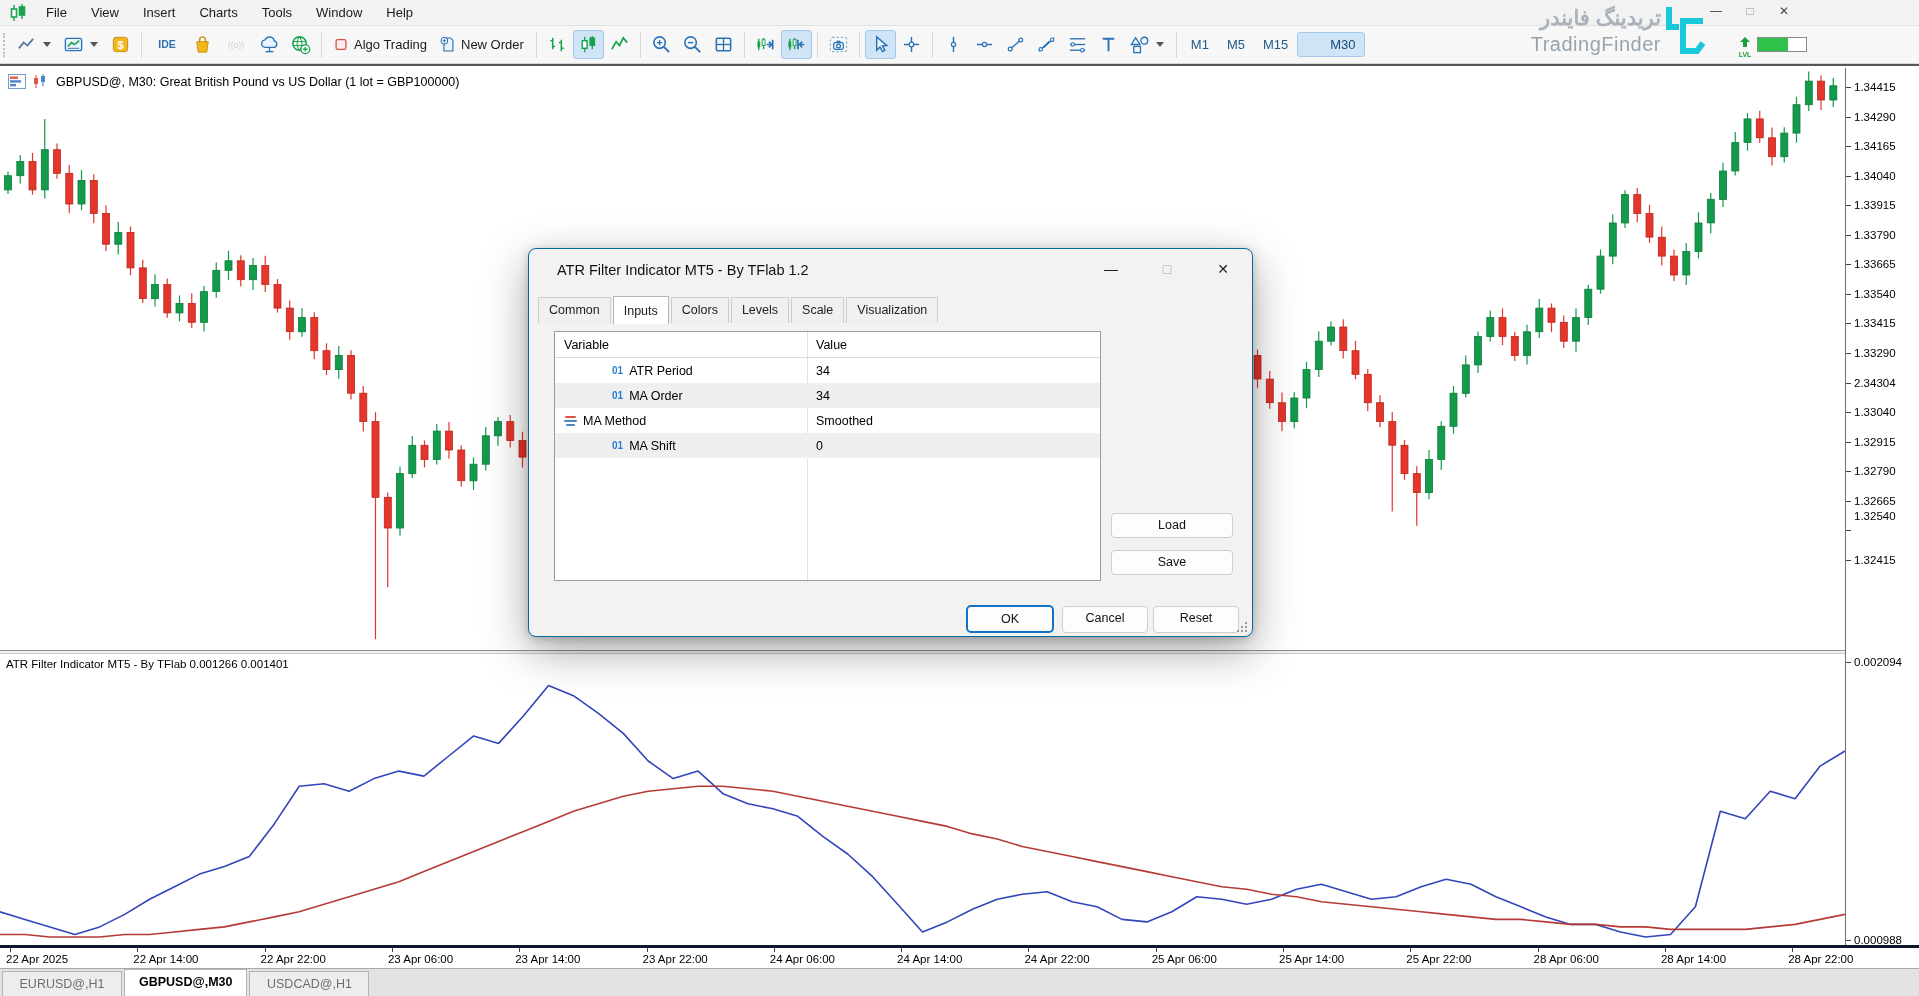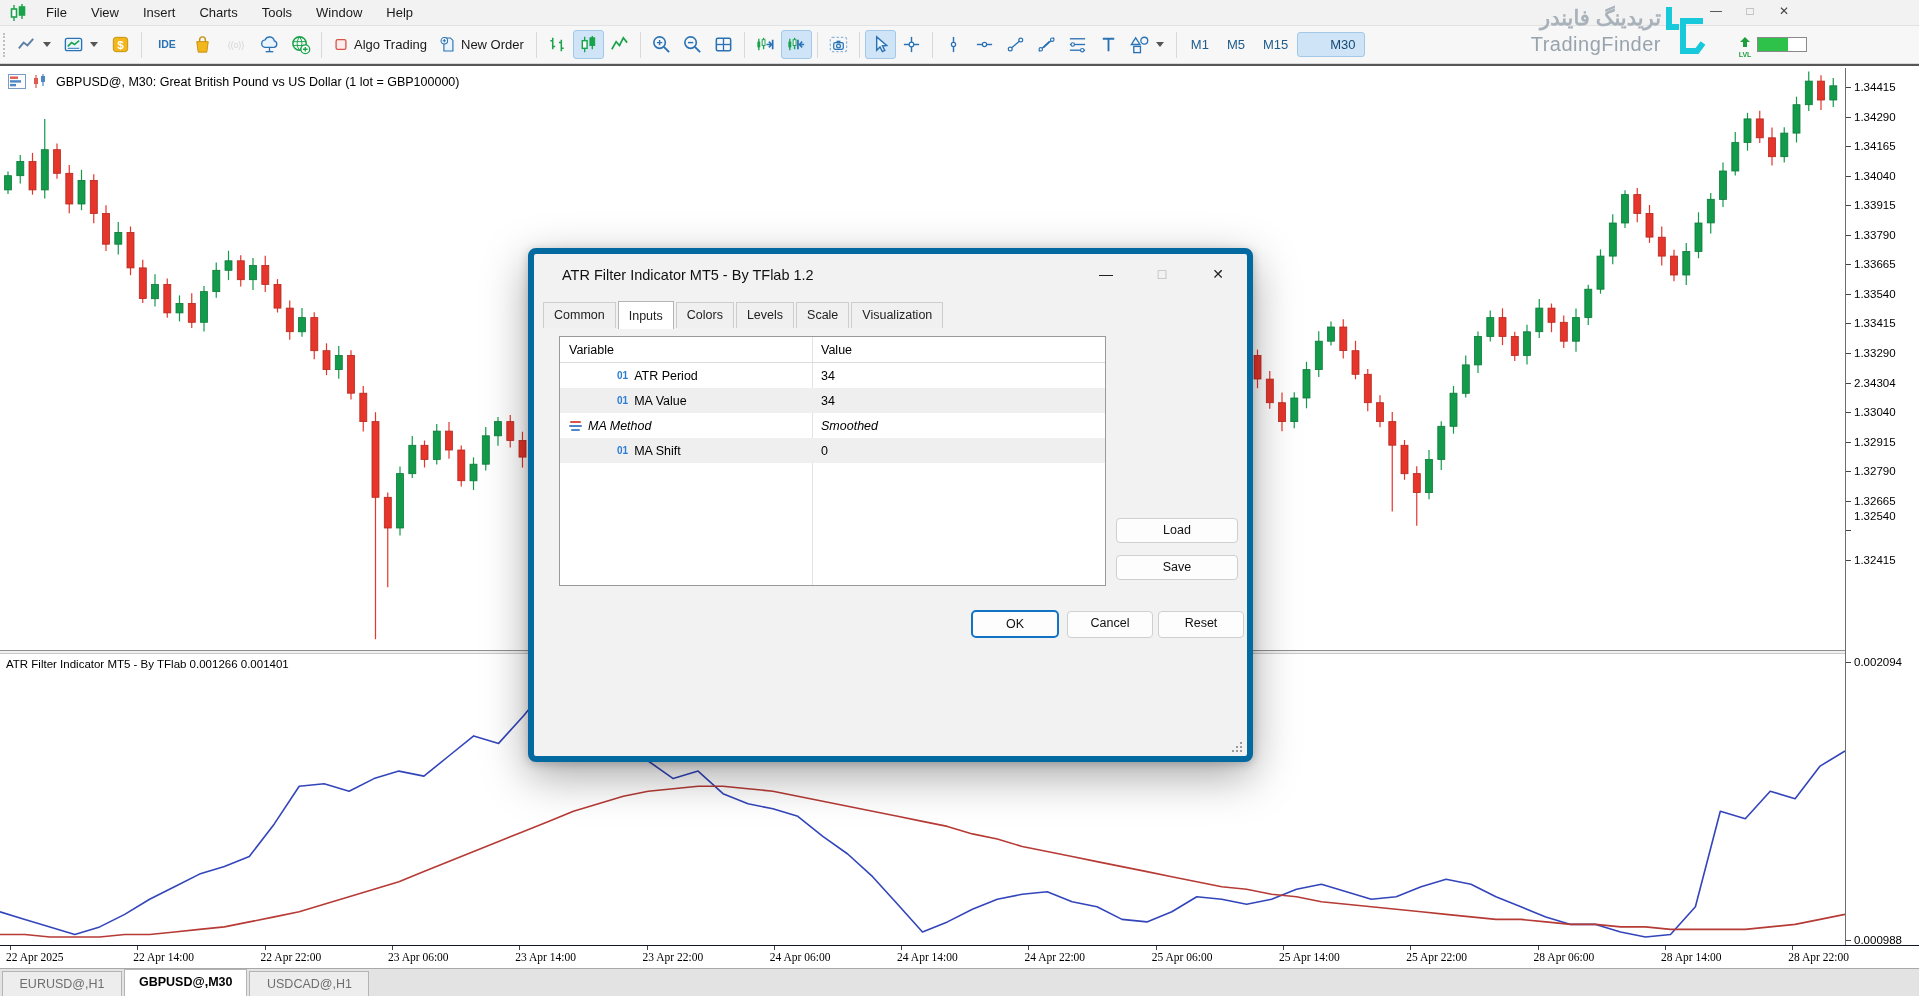--- a/index.html
+++ b/index.html
@@ -41,29 +41,29 @@
   #chart-region { position:absolute; left:0; top:64px; width:1919px; height:932px; background:#fff; border-top:2px solid #565656; }
   #price-svg { position:absolute; left:0; top:2px; width:1845px; height:582px; }
   #chart-title { position:absolute; left:8px; top:8px; display:flex; align-items:center; gap:6px; }
   #chart-title-text { font-size:12.5px; color:#000; }
   #pane-sep { position:absolute; left:0; top:584px; width:1845px; height:4px; background:#f0f0f0; border-top:1px solid #8f8f8f; border-bottom:1px solid #c9c9c9; }
   #ind-svg { position:absolute; left:0; top:588px; width:1845px; height:291px; }
   #ind-label { position:absolute; left:6px; top:592px; font-size:11.5px; color:#000; }
   #scale-col { position:absolute; left:1845px; top:2px; width:74px; height:877px; background:#fff; border-left:1px solid #6e6e6e; }
   .price-label { position:absolute; left:8px; font-size:11.5px; color:#000; transform:translateY(-6px); }
   .scale-tick { position:absolute; left:0; width:5px; height:1px; background:#444; }
-  #time-axis { position:absolute; left:0; top:879px; width:1919px; height:15px; background:#fff; border-top:1px solid #0f172a;font-family:Liberation Serif, serif; }
+  #time-axis { position:absolute; left:0; top:879px; width:1919px; height:15px; background:#fff; border-top:3px solid #0f172a; }
   .time-label { position:absolute; top:5px; font-size:11.5px; color:#000; }
   .time-tick { position:absolute; top:0; width:1px; height:4px; background:#444; }
   #bottom-tabs { position:absolute; left:0; top:902px; width:1919px; height:30px; background:#e3e3e3; border-top:1px solid #a9a9a9; display:flex; align-items:flex-end; }
   .chart-tab { height:27px; margin-top:3px; padding:5px 14px 0 14px; font-size:12.5px; color:#6e6e6e; background:#ededed; border:1px solid #b4b4b4; border-bottom:none; margin-left:2px; min-width:120px; text-align:center; }
   .chart-tab.active { background:#fff; color:#000; font-weight:bold; height:29px; margin-top:1px; }
 
   
-  #dialog { position:absolute; left:528px; top:248px; width:725px; height:514px; background:#f2f2f2; border:6px solid #0369a1; border-radius:8px; box-shadow:0 14px 45px rgba(0,0,0,.35), 0 2px 10px rgba(0,0,0,.2); }
+  #dialog { position:absolute; left:528px; top:248px; width:725px; height:389px; background:#f2f2f2; border:1px solid #0369a1; border-radius:8px; box-shadow:0 14px 45px rgba(0,0,0,.35), 0 2px 10px rgba(0,0,0,.2); }
   #dlg-titlebar { position:absolute; left:0; top:0; width:100%; height:42px; }
   #dlg-title { position:absolute; left:28px; top:13px; font-size:14.5px; color:#111; }
   #dlg-controls { position:absolute; right:14px; top:8px; display:flex; gap:26px; }
   .dlg-ctl { width:30px; height:24px; text-align:center; line-height:24px; font-size:14px; color:#222; border-radius:4px; }
   .dlg-ctl.dim { color:#aaa; }
   #dlg-tabs { position:absolute; left:9px; top:46px; display:flex; align-items:flex-end; }
   .dlg-tab { font-size:12.5px; color:#222; padding:5px 10px 6px 10px; background:#f0f0f0; border:1px solid #cdcdcd; border-bottom:none; margin-right:2px; }
   .dlg-tab.active { background:#fff; position:relative; top:1px; padding-top:7px; border-color:#b5b5b5; }
   #dlg-table { position:absolute; left:25px; top:82px; width:547px; height:250px; background:#fff; border:1px solid #9a9a9a; }
   #dlg-col-divider { position:absolute; left:252px; top:0; width:1px; height:100%; background:#e3e3e3; }
@@ -852,25 +852,25 @@
           <div class="t-row" style="top: 26px;">
             <div class="t-cell-var">
               <span class="icon-int">01</span>
               <span>ATR Period</span>
             </div>
 <div class="t-cell-val">34</div>
           </div>
           <div class="t-row alt" style="top: 51px;">
             <div class="t-cell-var">
               <span class="icon-int">01</span>
-              <span>MA Value</span>
+              <span>MA Order</span>
             </div>
 <div class="t-cell-val">34</div>
           </div>
-          <div class="t-row" style="top: 76px; font-style: italic;">
+          <div class="t-row" style="top: 76px;">
             <div class="t-cell-var">
               <span class="icon-enum">
                 <i style="background:#d9534a;width:11px;margin-left:1px;"></i>
                 <i style="background:#4f87c6;width:13px;"></i>
                 <i style="background:#4f87c6;width:9px;margin-left:2px;"></i>
               </span>
               <span>MA Method</span>
             </div>
 <div class="t-cell-val">Smoothed</div>
           </div>

